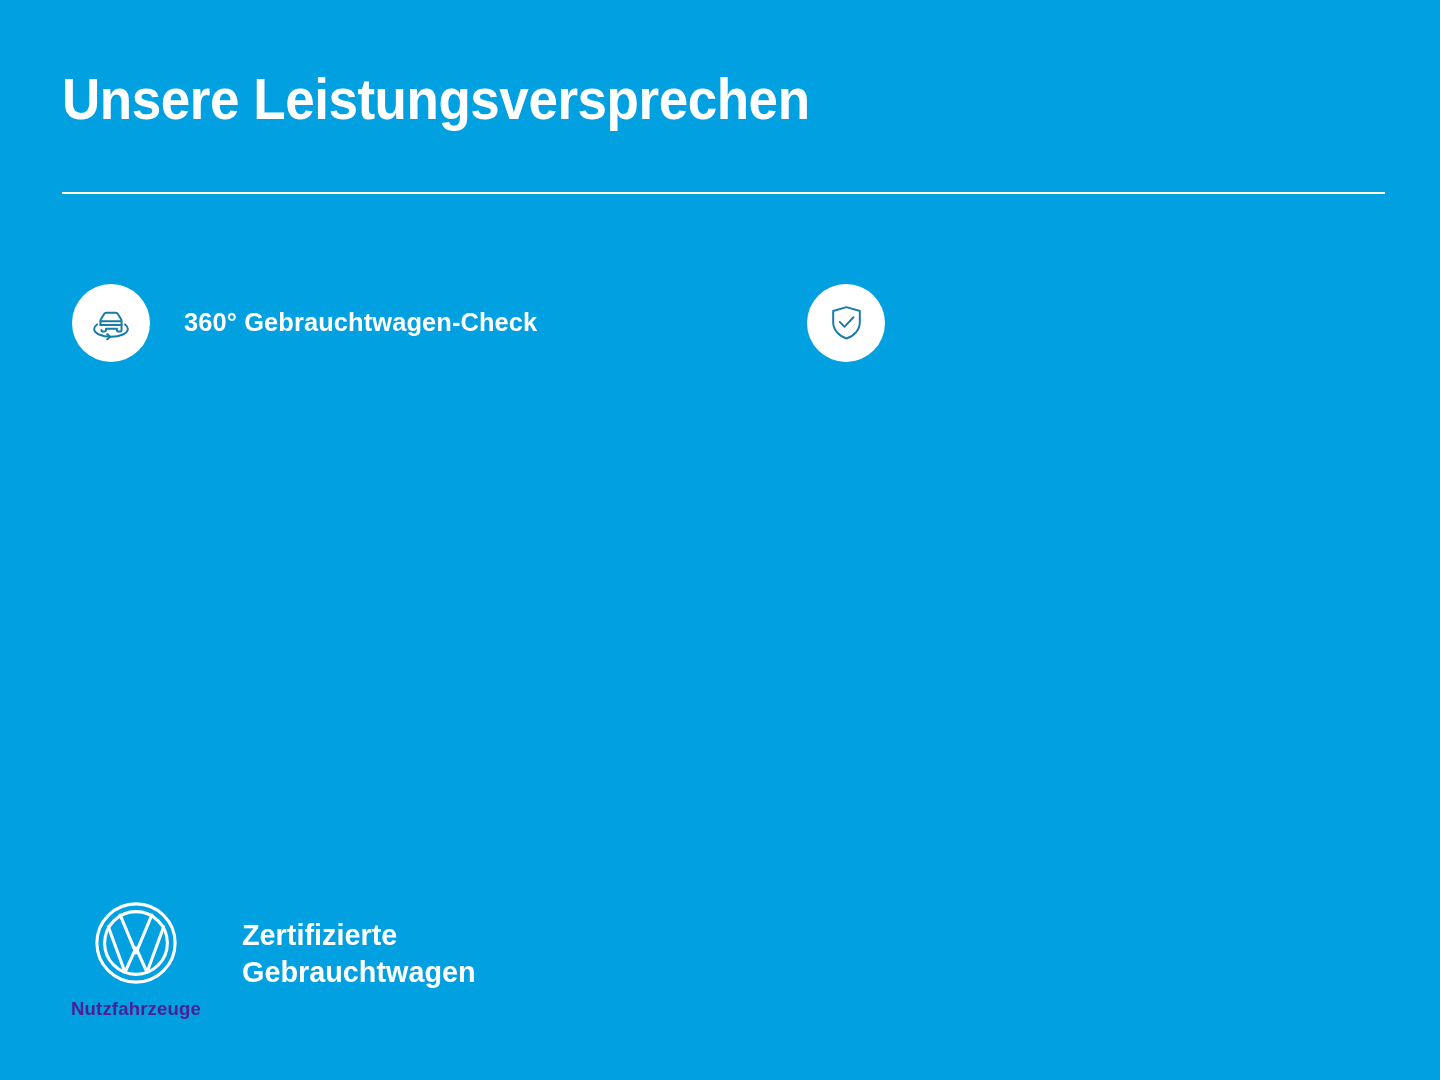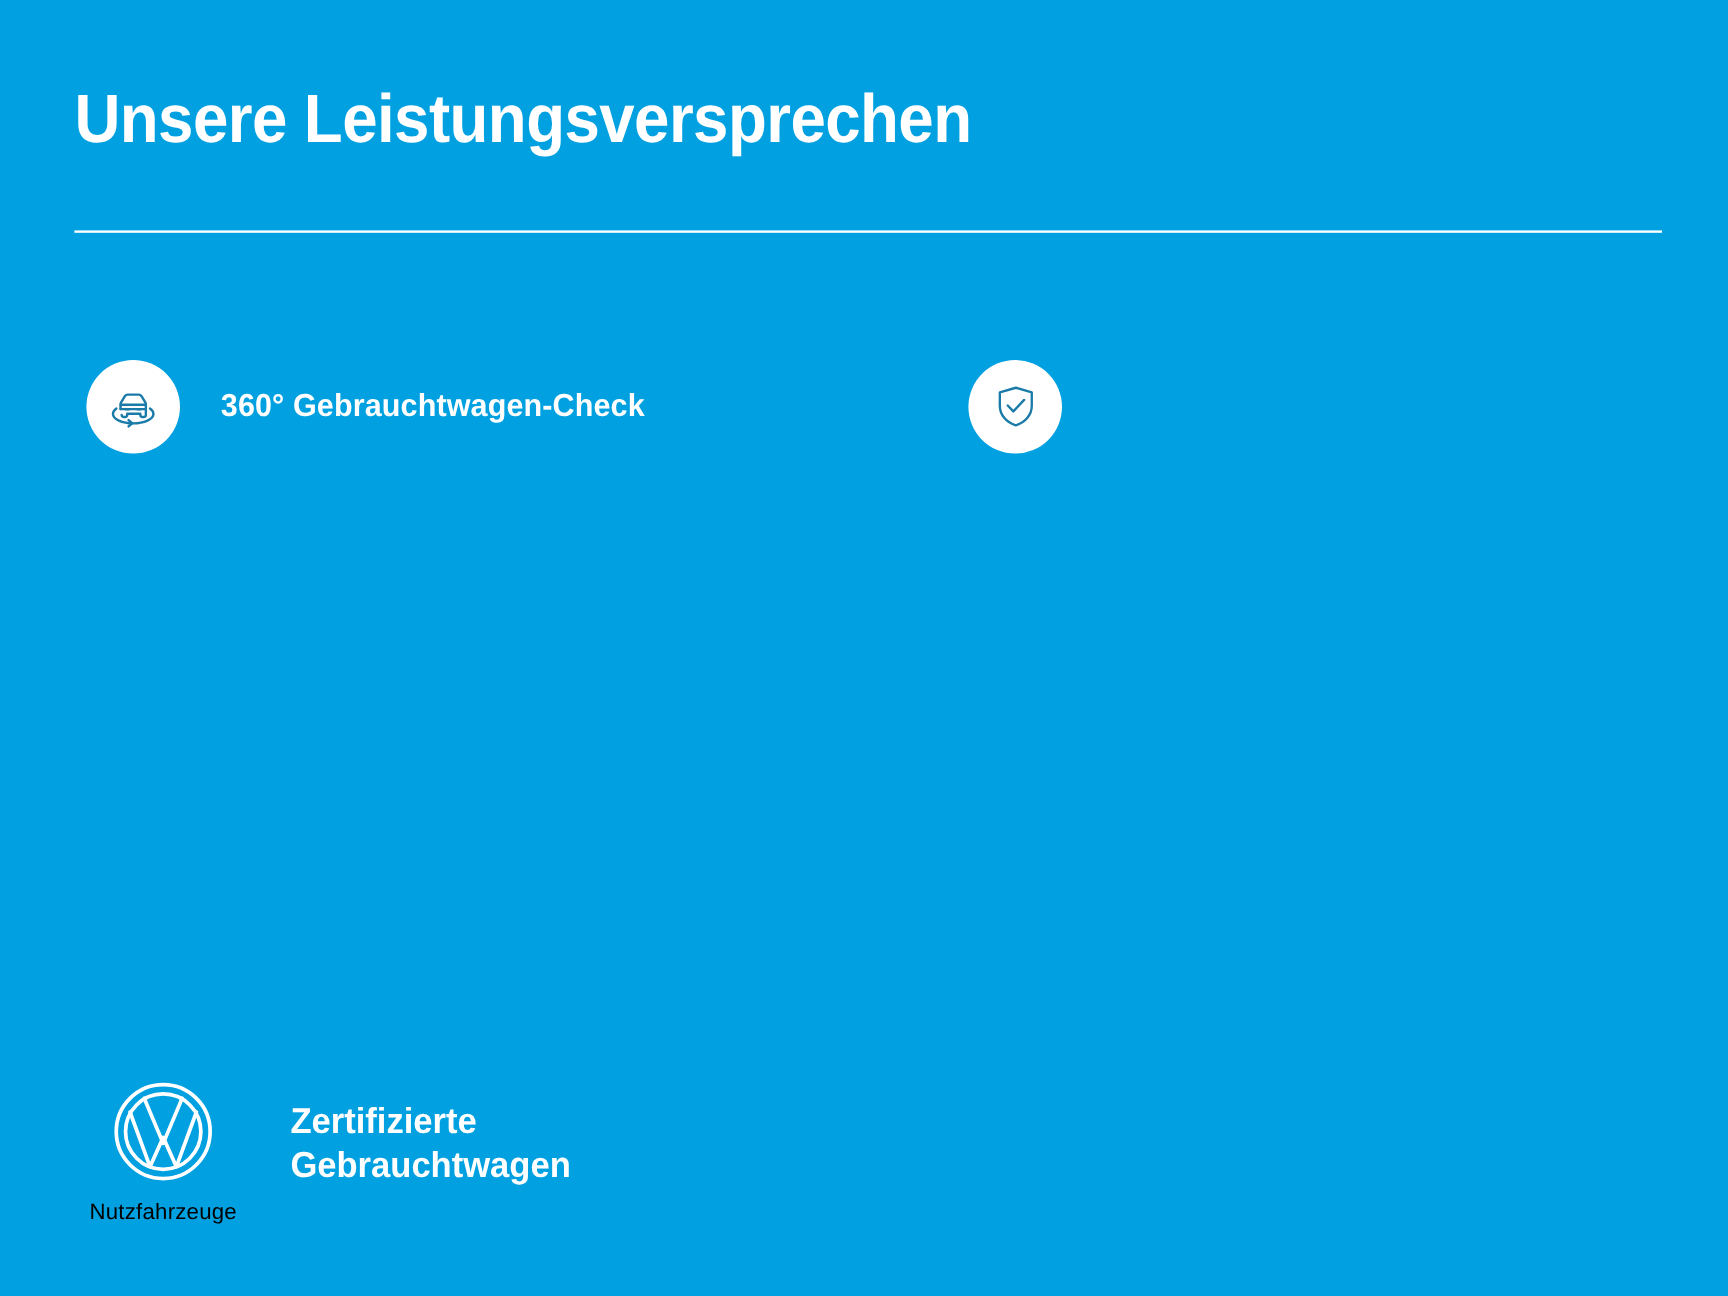--- a/index.html
+++ b/index.html
@@ -34,21 +34,21 @@
     top:192px;
     width:1323px;
     height:2px;
     background:#ffffff;
   }
 
   
   .features{
     position:absolute;
     left:72px;
-    top:284px;
+    top:268px;
     width:1300px;
     display:grid;
     grid-template-columns:735px 565px;
     grid-auto-rows:109px;
     grid-auto-flow:column;
   }
   .feature{
     display:flex;
     align-items:center;
     height:109px;
@@ -85,23 +85,23 @@
   }
   .brand{
     width:148px;
     display:flex;
     flex-direction:column;
     align-items:center;
   }
   .brand-wordmark{
     margin-top:8px;
     font-size:18.5px;
-    font-weight:normal;
+    font-weight:bold;
     letter-spacing:0.2px;
-    color:#000000;
+    color:#4c1d95;
     white-space:nowrap;
   }
   .footer-text{
     margin-left:32px;
     margin-top:17px;
     font-size:30px;
     font-weight:bold;
     line-height:1.22;
     color:#ffffff;
     white-space:nowrap;

